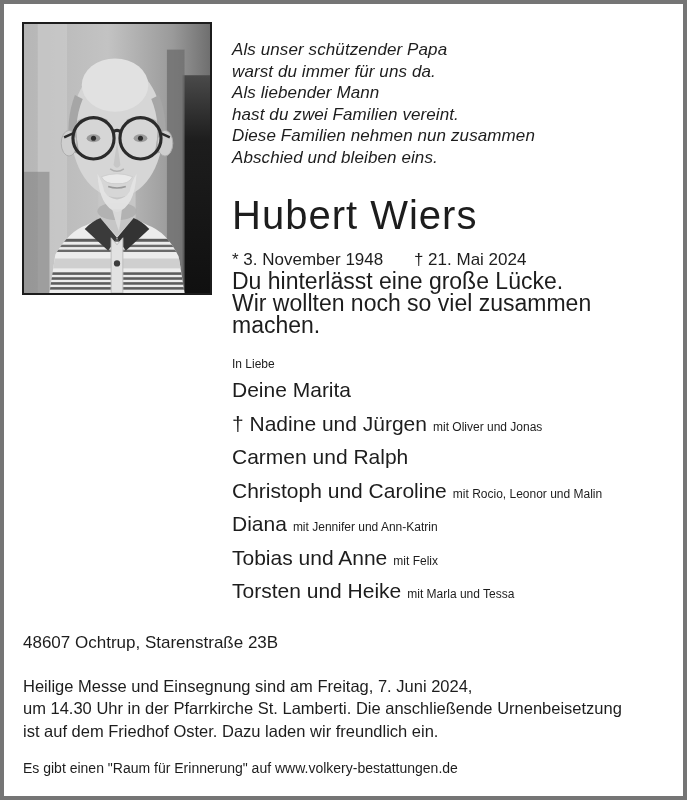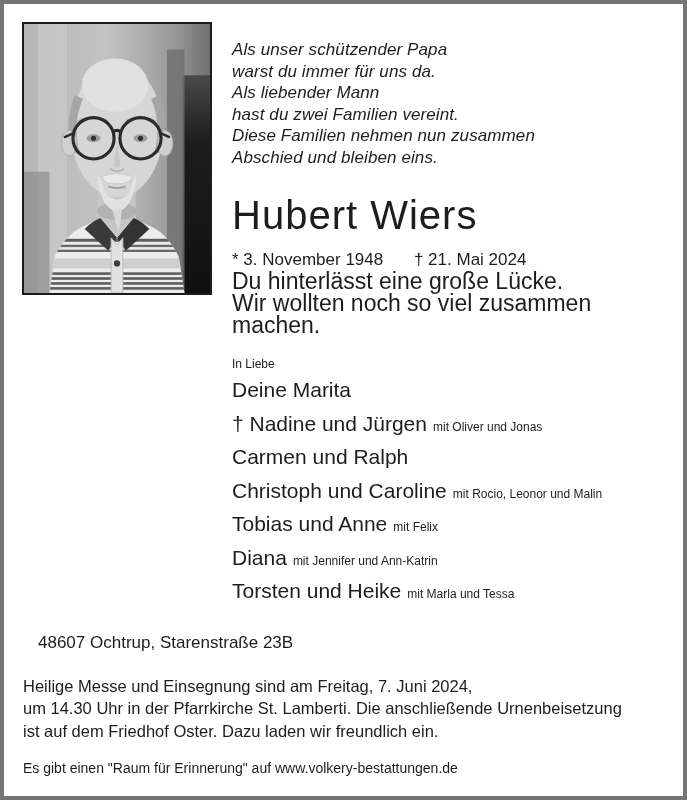--- a/index.html
+++ b/index.html
@@ -65,21 +65,21 @@
   .family-row {
     height: 33.5px;
     display: flex;
     align-items: baseline;
     white-space: nowrap;
   }
   .fam-primary { font-size: 21px; }
   .fam-secondary { font-size: 12px; margin-left: 6px; }
   
   .address {
-    position: absolute; left: 38px; top: 633px;
+    position: absolute; left: 23px; top: 633px;
     font-size: 17px;
     text-align: center;
   }
   .service {
     position: absolute; left: 23px; top: 675px;
     font-size: 16.5px;
     line-height: 22.3px;
   }
   .service span { display: block; }
   .memorial-note {
@@ -207,26 +207,26 @@
     </div>
     <div class="family-row">
       <span class="fam-primary">Carmen und Ralph</span>
       <span class="fam-secondary"></span>
     </div>
     <div class="family-row">
       <span class="fam-primary">Christoph und Caroline</span>
       <span class="fam-secondary">mit Rocio, Leonor und Malin</span>
     </div>
     <div class="family-row">
+      <span class="fam-primary">Diana</span>
+      <span class="fam-secondary">mit Jennifer und Ann-Katrin</span>
+    </div>
+    <div class="family-row">
       <span class="fam-primary">Tobias und Anne</span>
       <span class="fam-secondary">mit Felix</span>
-    </div>
-    <div class="family-row">
-      <span class="fam-primary">Diana</span>
-      <span class="fam-secondary">mit Jennifer und Ann-Katrin</span>
     </div>
     <div class="family-row">
       <span class="fam-primary">Torsten und Heike</span>
       <span class="fam-secondary">mit Marla und Tessa</span>
     </div>
   </div>
 </div>
 
 <div class="address">48607 Ochtrup, Starenstraße 23B</div>
 

